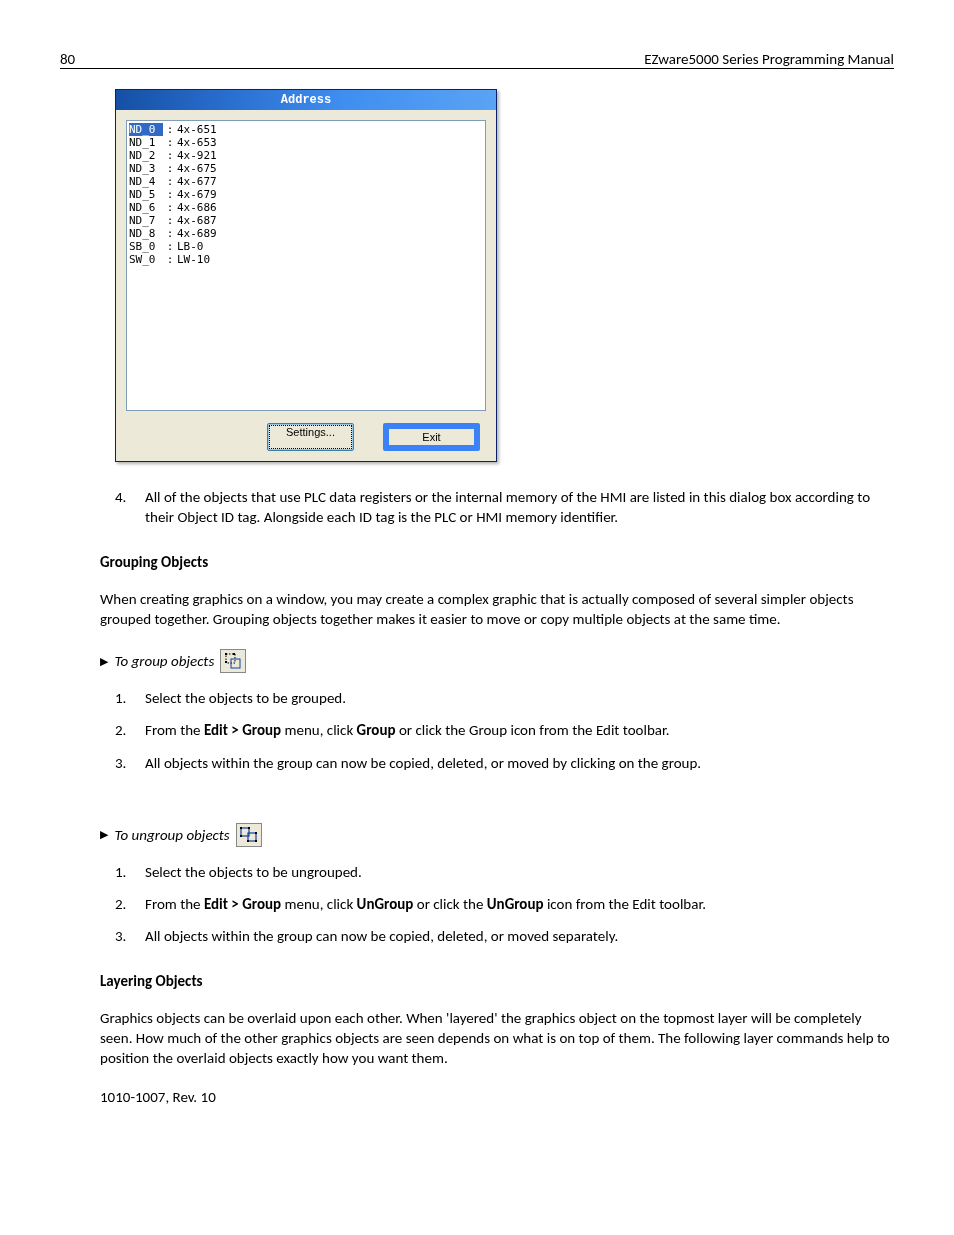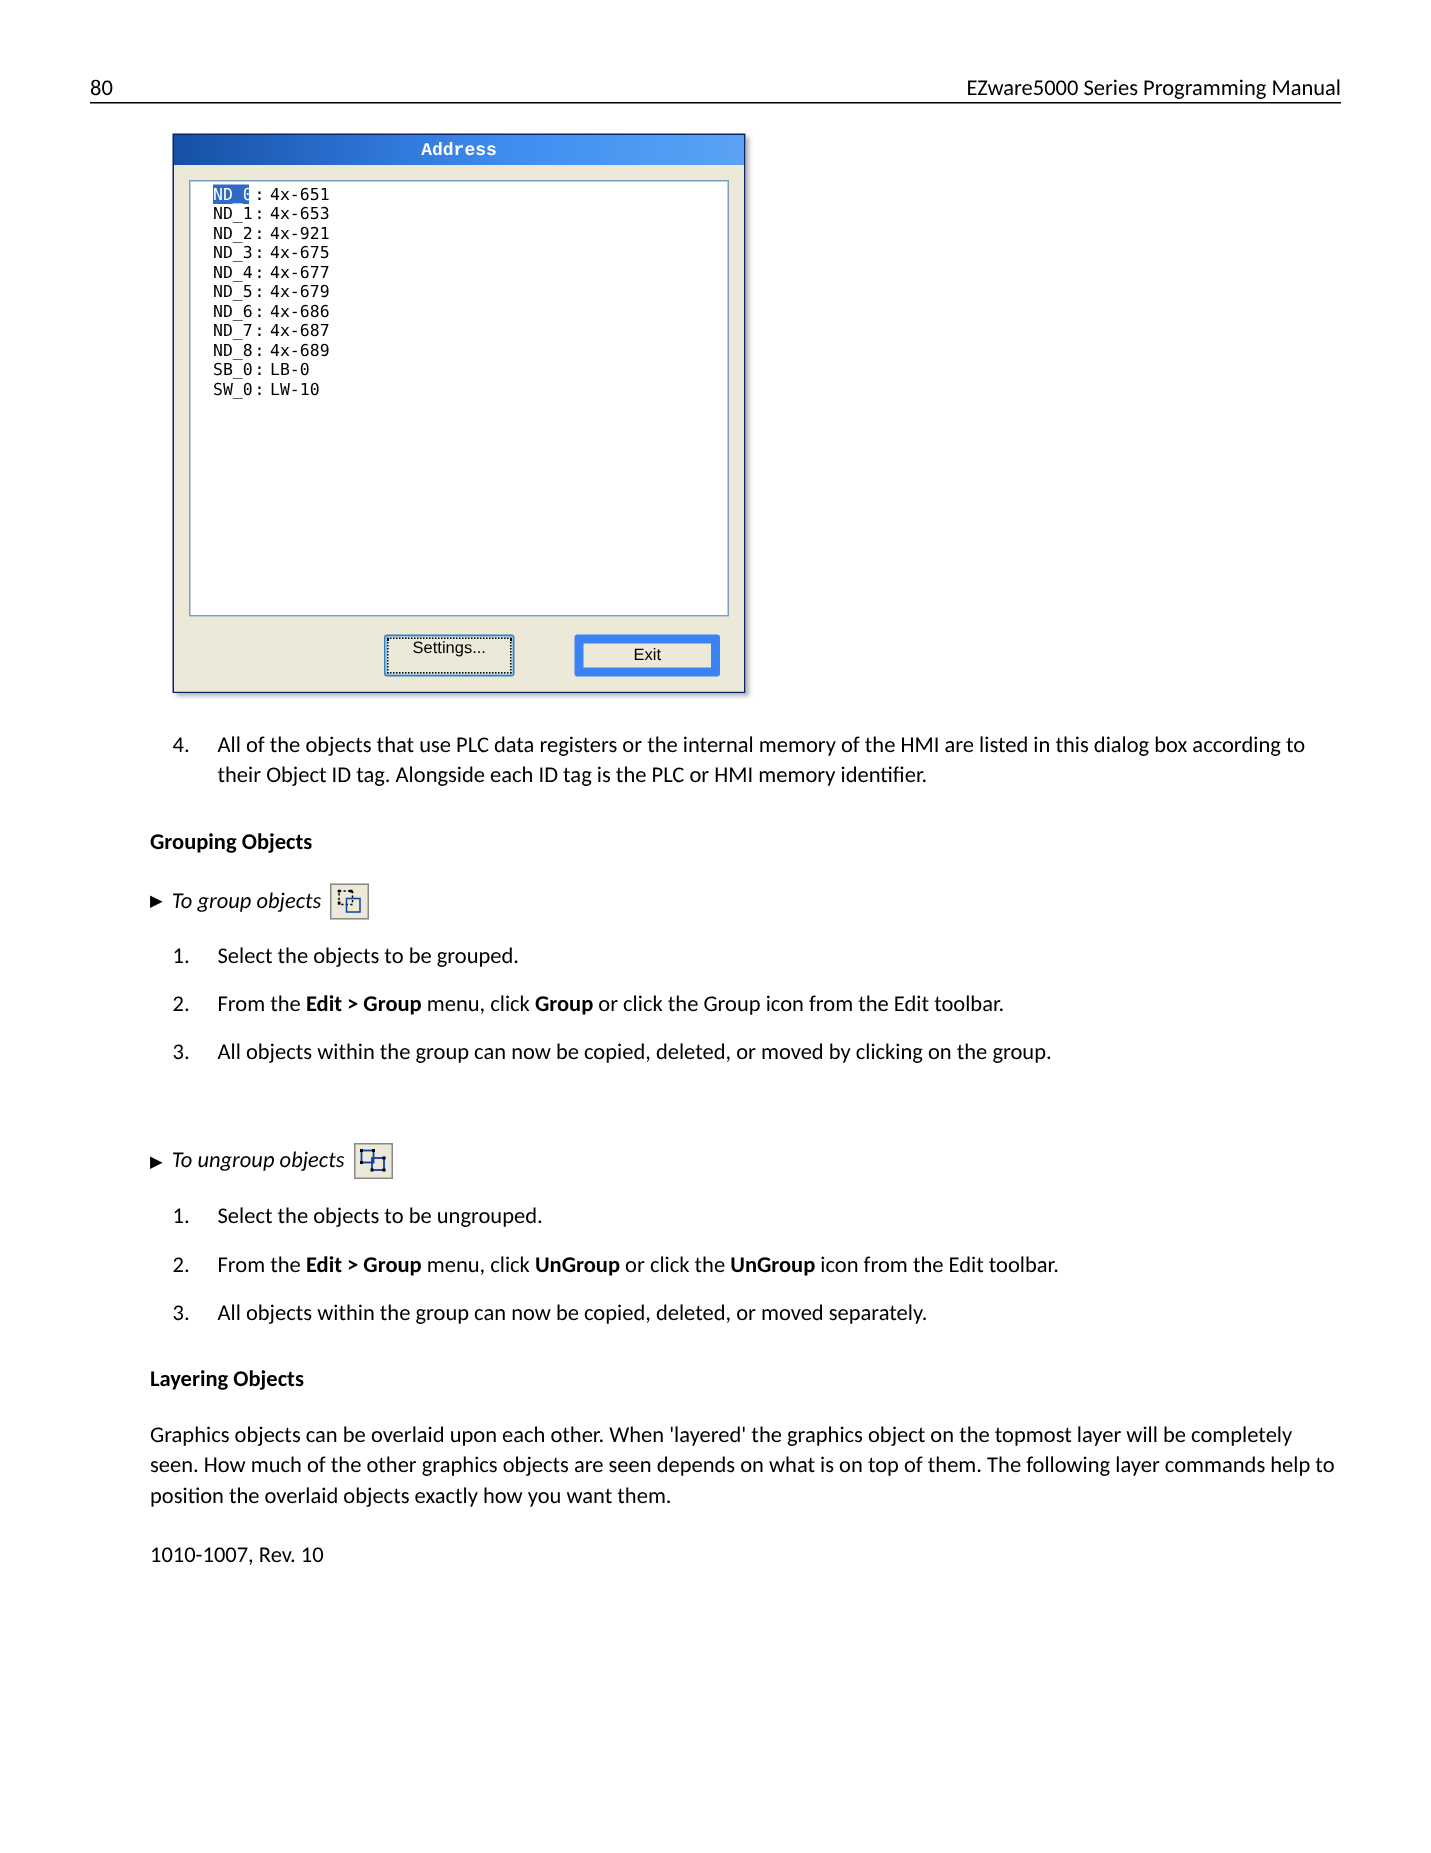--- a/index.html
+++ b/index.html
@@ -53,36 +53,35 @@
     font-size: 11px;
     color: #000;
     padding: 2px;
     overflow: hidden;
   }
   .listrow {
     display: flex;
     line-height: 13px;
   }
   .listrow .id {
-    width: 24px;
+    width: 34px;
     white-space: pre;
-    margin-left: 13px;
   }
   .listrow .sep {
     width: 14px;
     text-align: center;
   }
   .listrow.selected .id {
     background: #316AC5;
     color: #fff;
   }
   .dialog-buttons {
     display: flex;
     justify-content: flex-end;
-    gap: 40px;
+    gap: 29px;
     padding-top: 12px;
     padding-right: 6px;
   }
   .winbtn {
     font-family: Tahoma, Arial, sans-serif;
     font-size: 11px;
     background: #ece9d8;
     border: 6px solid #3b82f6;
     padding: 2px 0;
     width: 85px;
@@ -240,20 +239,21 @@
   </div>
 
   <ol class="numlist">
     <li>
       <span class="num">4.</span>
       <span>All of the objects that use PLC data registers or the internal memory of the HMI are listed in this dialog box according to their Object ID tag. Alongside each ID tag is the PLC or HMI memory identifier.</span>
     </li>
   </ol>
 
   <h4 class="heading">Grouping Objects</h4>
+  <p class="body">When creating graphics on a window, you may create a complex graphic that is actually composed of several simpler objects grouped together. Grouping objects together makes it easier to move or copy multiple objects at the same time.</p>
 
   <div class="subtask">
     <span class="tri">▶</span>
     <span>To group objects</span>
     <span class="iconbox">
       <svg width="16" height="16" viewBox="0 0 16 16">
         <rect x="1" y="1" width="9" height="9" fill="none" stroke="#000" stroke-width="1" stroke-dasharray="1.5,1.5"></rect>
         <rect x="6" y="6" width="9" height="9" fill="none" stroke="#1040a0" stroke-width="1"></rect>
         <rect x="0" y="0" width="2" height="2" fill="#000"></rect>
         <rect x="8" y="0" width="2" height="2" fill="#000"></rect>

